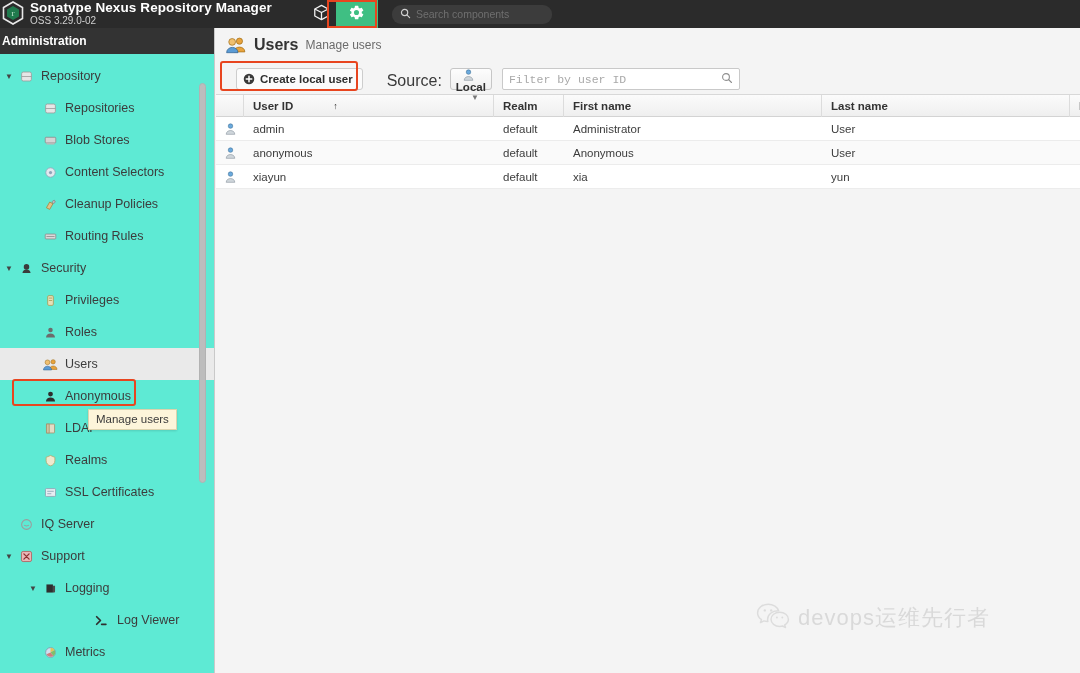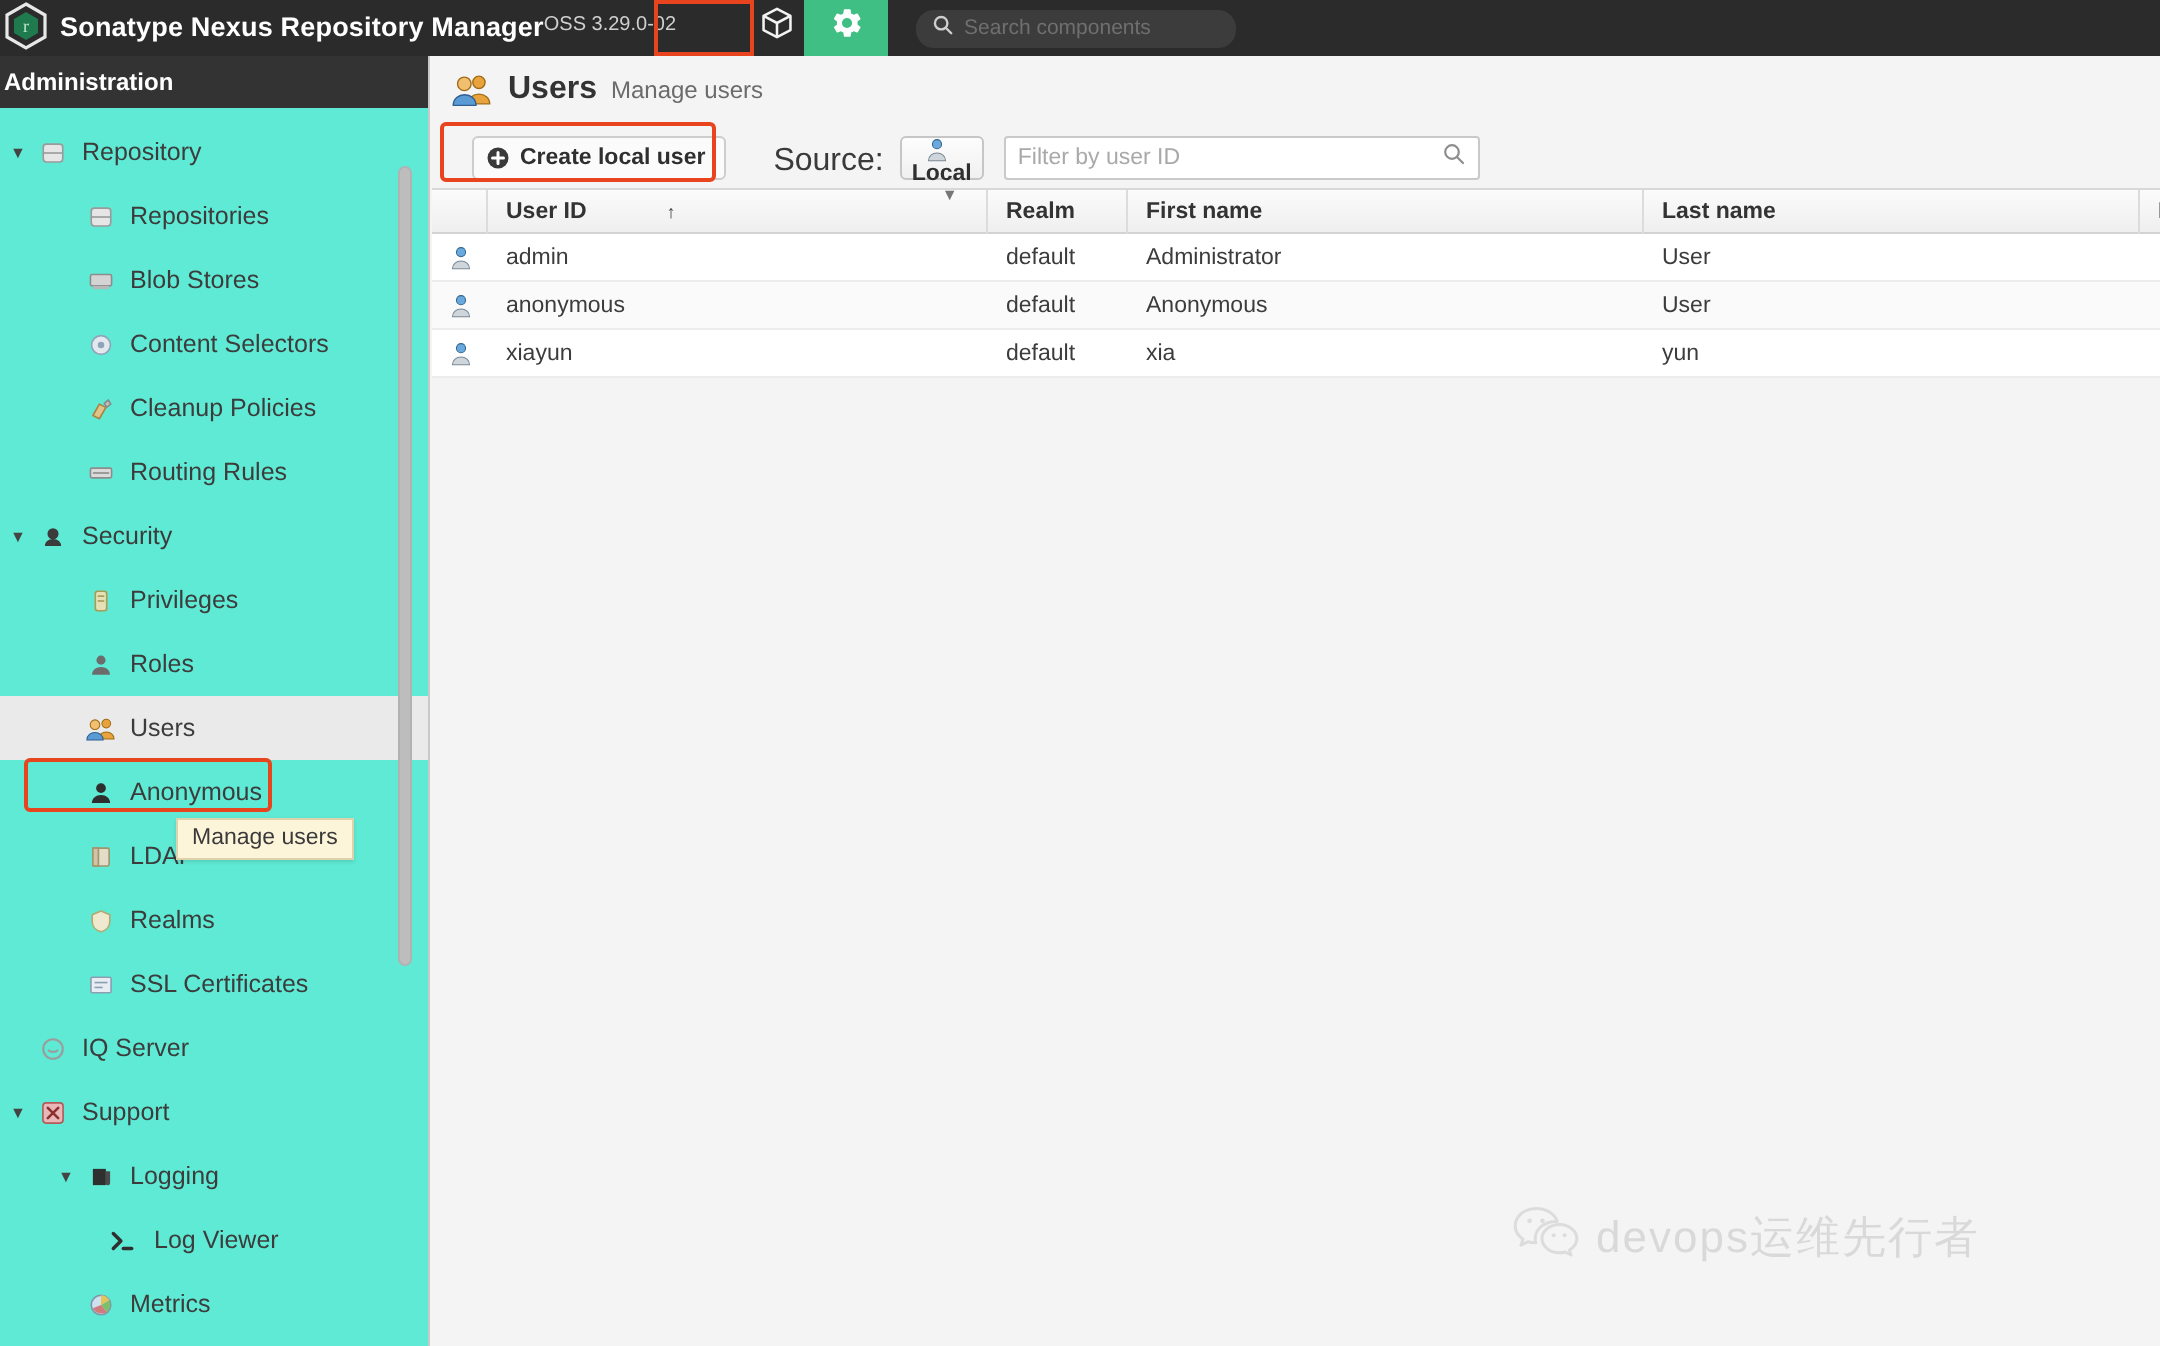--- a/index.html
+++ b/index.html
@@ -15,21 +15,21 @@
   .topbar {
     position: absolute; top: 0; left: 0; width: 1080px; height: 28px;
     background: #2b2b2b;
     display: flex; align-items: center;
   }
   .logo-mark {
     width: 22px; height: 26px; margin-left: 2px; margin-right: 6px;
     flex: 0 0 auto; position: relative;
   }
   .logo-mark svg { display: block; }
-  .brand { display: flex; flex-direction: row; justify-content: center; line-height: 1.05; }
+  .brand { display: flex; flex-direction: column; justify-content: center; line-height: 1.05; }
   .brand-title {
     color: #ffffff; font-size: 13.5px; font-weight: bold; letter-spacing: .1px;
     white-space: nowrap;
   }
   .brand-version { color: #cfcfcf; font-size: 10px; white-space: nowrap; margin-top: 1px; }
 
   .top-icons { display: flex; align-items: center; margin-left: 36px; height: 28px; }
   .top-icon-box {
     width: 28px; height: 28px; display: flex; align-items: center; justify-content: center;
     position: relative;
@@ -72,21 +72,21 @@
   .nav-item .caret {
     width: 14px; text-align: center; font-size: 8px; color: #444; flex: 0 0 auto;
   }
   .nav-item .nicon {
     width: 20px; display: flex; align-items: center; justify-content: center;
     flex: 0 0 auto; font-size: 12px;
   }
   .nav-item .nlabel { margin-left: 5px; white-space: nowrap; }
   .nav-item.lvl0 { padding-left: 2px; }
   .nav-item.lvl1 { padding-left: 26px; }
-  .nav-item.lvl2 { padding-left: 38px; }
+  .nav-item.lvl2 { padding-left: 38px; margin-left: 40px; }
   .nav-item.selected { background: #eaeaea; }
 
   .hl-users {
     position: absolute; left: 12px; top: 351px; width: 124px; height: 27px;
     border: 2px solid #e8451f; border-radius: 3px; pointer-events: none;
   }
   .tooltip {
     position: absolute; left: 88px; top: 381px;
     background: #fdf5da; border: 1px solid #dcd3ad;
     padding: 3px 7px 4px 7px; font-size: 11.5px; color: #3a3a3a;
@@ -135,21 +135,21 @@
   }
   .src-select .s-ic { margin-right: 5px; display: flex; }
   .src-select .s-car { margin-left: 8px; font-size: 8px; color: #777; }
   .filter-wrap {
     margin-left: 10px; width: 238px; height: 22px; background: #fff;
     border: 1px solid #c9c9c9; border-radius: 2px;
     display: flex; align-items: center; padding: 0 6px;
   }
   .filter-input {
     border: none; outline: none; background: transparent; flex: 1;
-    font-size: 11.5px; color: #333; font-family: Liberation Sans, sans-serif;
+    font-size: 11.5px; color: #333; font-family: Liberation Mono, monospace;
   }
   .filter-input::placeholder { color: #a9a9a9; }
 
   
   .grid { margin-top: 4px; background: #fff; border-top: 1px solid #d8d8d8; }
   .grid-row { display: flex; align-items: center; height: 24px; font-size: 11.5px; }
   .grid-head {
     height: 22px; background: linear-gradient(#fbfbfb,#efefef);
     border-bottom: 1px solid #d3d3d3; font-weight: bold; color: #333;
   }

